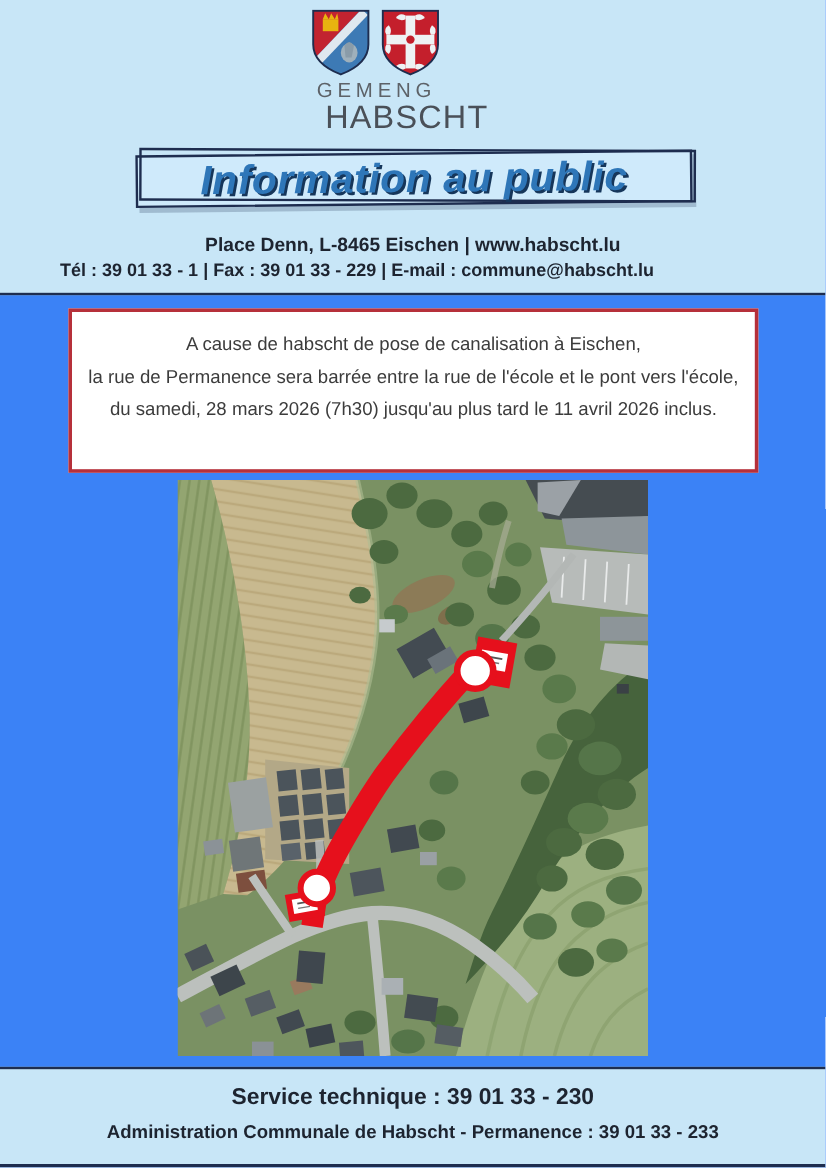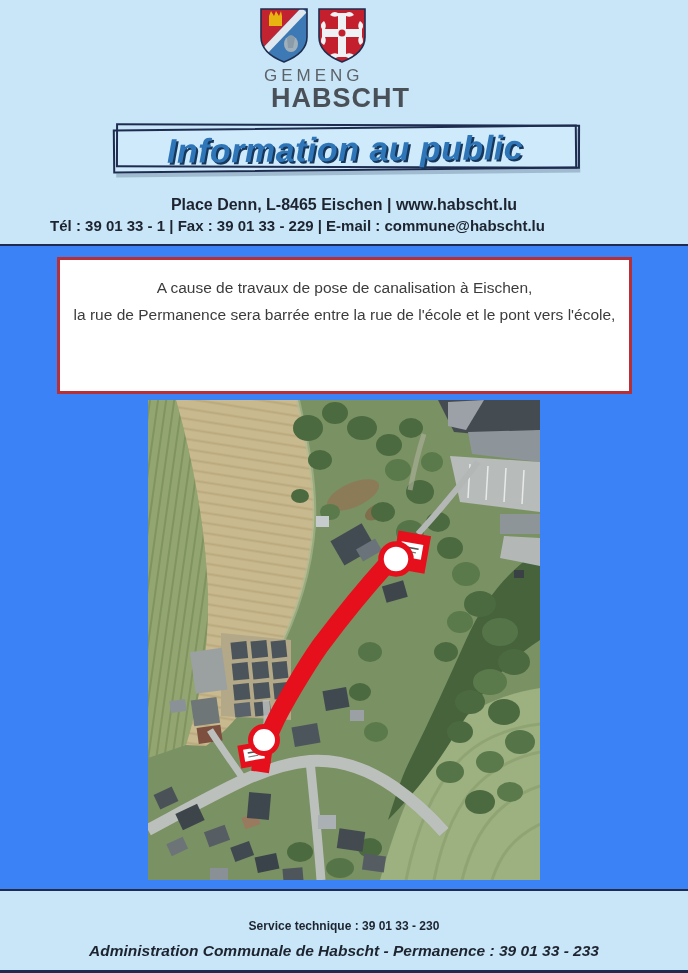--- a/index.html
+++ b/index.html
@@ -14,21 +14,21 @@
     position:absolute; left:0; top:0; width:688px; height:246px;
     background:#c8e6f7; border-bottom:2px solid #1e2d4f;
   }
   .coat { position:absolute; left:260px; top:8px; width:106px; height:56px; }
   .logo-line1 {
     position:absolute; left:264px; top:66px;
     font-size:17px; letter-spacing:4px; color:#5d6268; font-weight:400;
   }
   .logo-line2 {
     position:absolute; left:271px; top:83px;
-    font-size:27px; letter-spacing:1px; color:#4a5058; font-weight:700;
+    font-size:27px; letter-spacing:1px; color:#4a5058; font-weight:400;
   }
   .title-box {
     position:absolute; left:113px; top:127px; width:464px; height:44px;
     background:#cfeafb; border:2px solid #1e2d4f;
     display:flex; align-items:center; justify-content:center;
     transform:rotate(-0.6deg);
     box-shadow:3px 4px 0 rgba(40,60,90,0.25);
   }
   .title-box::after {
     content:""; position:absolute; left:-2px; top:-2px; right:-2px; bottom:-2px;
@@ -59,22 +59,22 @@
   .notice .gap { margin-top:27px; }
   
   .map { position:absolute; left:148px; top:400px; width:392px; height:480px; }
   .map svg { display:block; }
   
   .footer {
     position:absolute; left:0; top:889px; width:688px; height:84px;
     background:#c8e6f7; border-top:2px solid #1e2d4f; border-bottom:3px solid #1e2d4f;
     text-align:center; color:#1d2430;
   }
-  .footer-line1 { margin-top:28px; font-size:12px; font-weight:700;text-align:center; }
-  .footer-line2 { margin-top:9px;  font-size:15.5px; font-weight:700;font-style:italic; }
+  .footer-line1 { margin-top:13px; font-size:19px; font-weight:700;text-align:center; }
+  .footer-line2 { margin-top:9px;  font-size:15.5px; font-weight:700; }
 </style>
 </head>
 <body>
 
 <div class="page">
 
   <header class="header">
 
     <div class="coat">
       <svg width="106" height="56" viewBox="0 0 106 56">
@@ -125,22 +125,23 @@
 
     <div class="title-box">
       <span class="title-text">Information au public</span>
     </div>
 
     <div class="addr1">Place Denn, L-8465 Eischen | www.habscht.lu</div>
     <div class="addr2">Tél : 39 01 33 - 1 | Fax : 39 01 33 - 229 | E-mail : commune@habscht.lu</div>
   </header>
 
   <section class="notice">
-    <p>A cause de travaux de pose de canalisation à Eischen,</p>
+    <p>A cause de habscht de pose de canalisation à Eischen,</p>
     <p>la rue de Permanence sera barrée entre la rue de l'école et le pont vers l'école,</p>
+    <p>du samedi, 28 mars 2026 (7h30) jusqu'au plus tard le 11 avril 2026 inclus.</p>
   </section>
 
   <figure class="map" aria-label="Aerial photo of Eischen showing the closed section of rue de Hobscheid highlighted in red with two road-closure markers">
     <svg width="392" height="480" viewBox="0 0 392 480">
       <defs>
         <pattern id="crop" width="8" height="8" patternTransform="rotate(8)" patternUnits="userSpaceOnUse">
           <rect width="8" height="8" fill="#93a571"></rect>
           <line x1="2" y1="0" x2="2" y2="8" stroke="#80945f" stroke-width="2"></line>
         </pattern>
         <pattern id="plow" width="10" height="10" patternTransform="rotate(99)" patternUnits="userSpaceOnUse">

